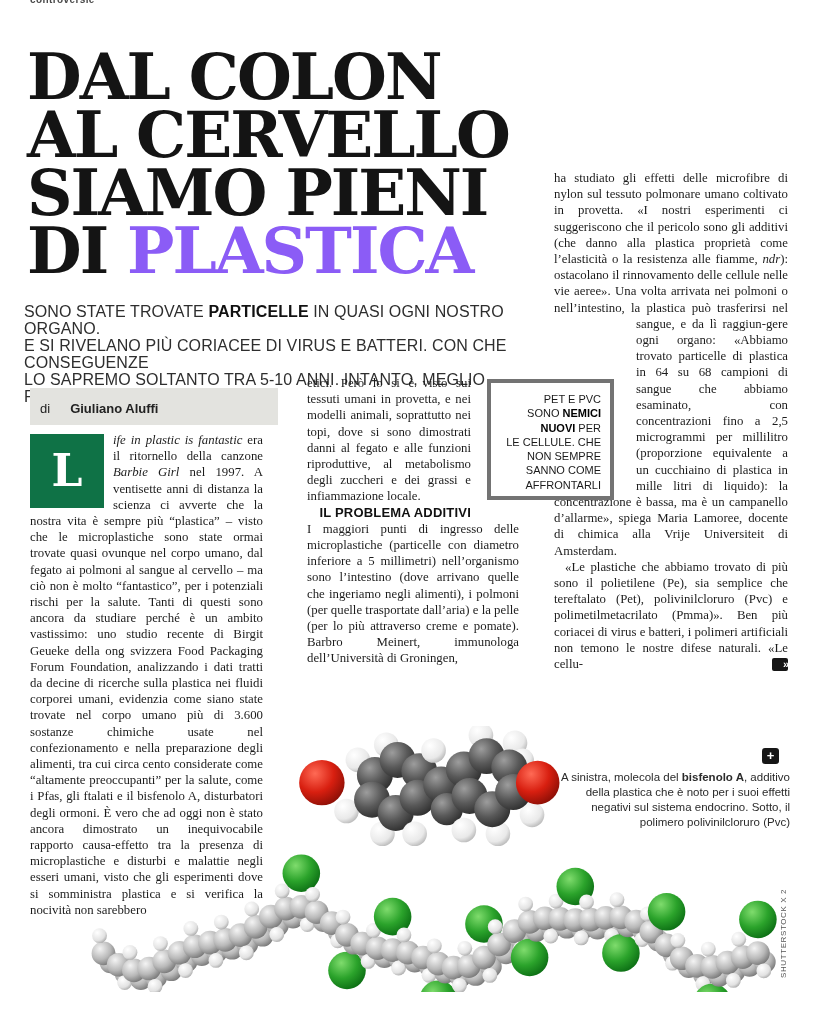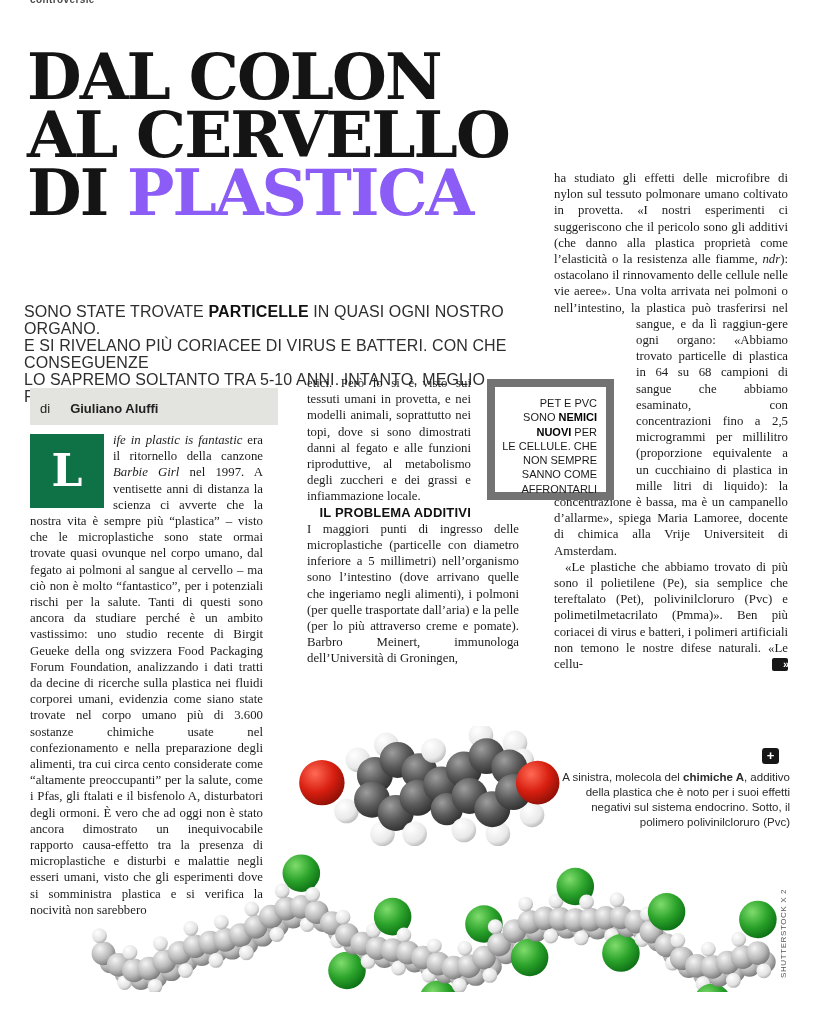--- a/index.html
+++ b/index.html
@@ -39,21 +39,21 @@
            text-align:center;margin:2px 9px 2px 0;}
   .sec-head{font-family:"Liberation Sans",sans-serif;font-weight:bold;font-size:13px;
             letter-spacing:.2px;color:#111;margin:14px 0 5px 0;text-align:right;}
   .col p{margin:0;}
   .indent{text-indent:11px;}
   .wrap-spacer-right{float:right;width:42px;height:130px;margin-left:6px;}
   .wrap-spacer-left{float:left;width:74px;height:166px;margin-right:8px;}
 
   
   .pullquote{position:absolute;left:487px;top:379px;width:127px;height:121px;box-sizing:border-box;
-             border:8px solid #737373;background:#fff;padding:9px 9px 0 6px;
+             border:4px solid #737373;background:#fff;padding:9px 9px 0 6px;
              font-family:"Liberation Sans",sans-serif;font-size:11px;line-height:14.3px;
              text-align:right;color:#1a1a1a;white-space:pre-line;}
   .pullquote b{color:#000;}
 
   
   .mol{position:absolute;}
   #mol-bpa{left:284px;top:726px;}
   #mol-pvc{left:88px;top:852px;}
 
   
@@ -80,20 +80,21 @@
 </head>
 <body>
 
 <div id="page">
 
   <div class="edge-text">controversie</div>
 
   <div class="headline">
     <div>DAL COLON</div>
     <div>AL CERVELLO</div>
+    <div>SIAMO PIENI</div>
     <div><span>DI </span><span class="hl-green">PLASTICA</span></div>
   </div>
 
   <div class="standfirst">
     <div><span>SONO STATE TROVATE </span><b>PARTICELLE</b><span> IN QUASI OGNI NOSTRO ORGANO.</span></div>
     <div>E SI RIVELANO PIÙ CORIACEE DI VIRUS E BATTERI. CON CHE CONSEGUENZE</div>
     <div>LO SAPREMO SOLTANTO TRA 5-10 ANNI. INTANTO, MEGLIO PREVENIRE</div>
   </div>
 
   <div class="byline">
@@ -338,21 +339,21 @@
         <circle cx="656.8000000000001" cy="88.28918432929405" r="7.5" fill="url(#g-hs)"></circle>
         <circle cx="676.2" cy="68.26671255617627" r="19" fill="url(#g-cl)"></circle>
         <circle cx="683.2" cy="111.26671255617627" r="11" fill="url(#g-cs)"></circle>
         <circle cx="676.2" cy="102.26671255617627" r="12" fill="url(#g-cs)"></circle>
         <circle cx="682.2" cy="120.26671255617627" r="7.5" fill="url(#g-hs)"></circle>
       </g>
   </svg>
 
   <div class="plus-icon">+</div>
 
-  <div class="caption"><span>A sinistra, molecola del </span><b>chimiche A</b><span>, additivo della plastica che è noto per i suoi effetti negativi sul sistema endocrino. Sotto, il polimero polivinilcloruro (Pvc)</span></div>
+  <div class="caption"><span>A sinistra, molecola del </span><b>bisfenolo A</b><span>, additivo della plastica che è noto per i suoi effetti negativi sul sistema endocrino. Sotto, il polimero polivinilcloruro (Pvc)</span></div>
 
   <div class="credit">SHUTTERSTOCK X 2</div>
 
   <div class="footer">
     <span>58</span>
     <span class="sep"></span>
     <b>il venerdì</b>
     <span class="sep"></span>
     <span class="date">1 novembre 2024</span>
   </div>

